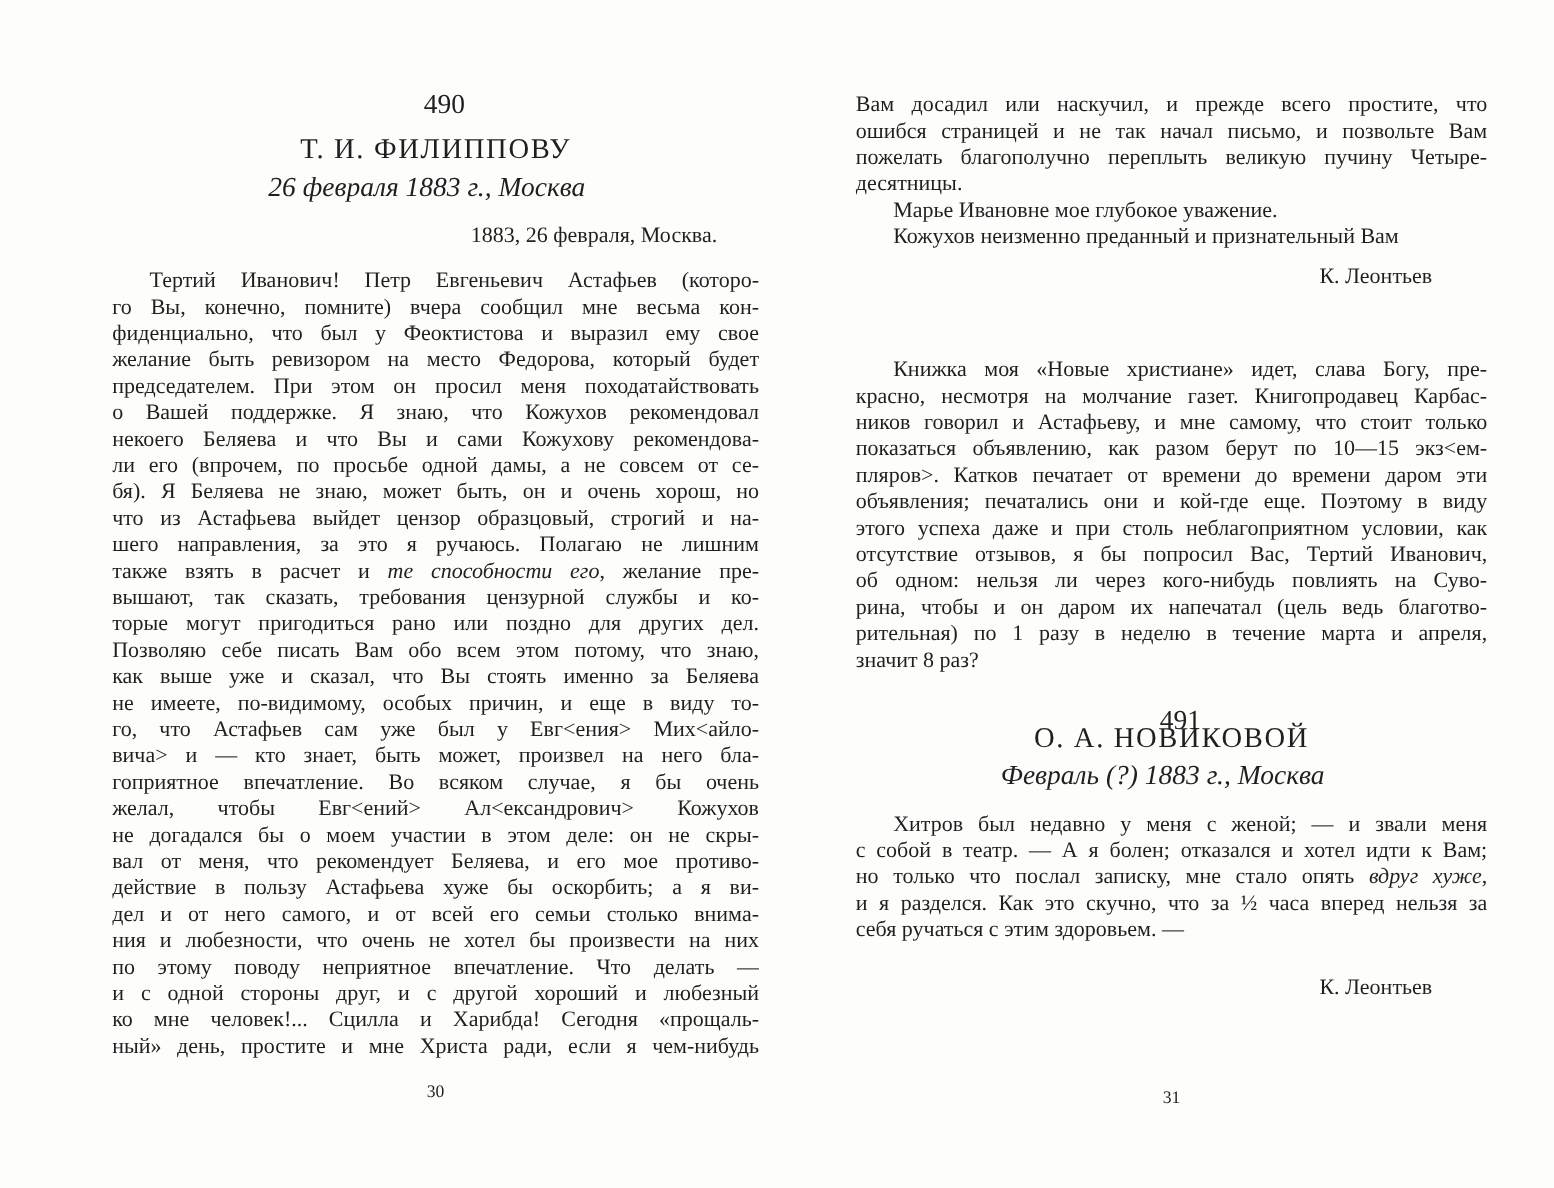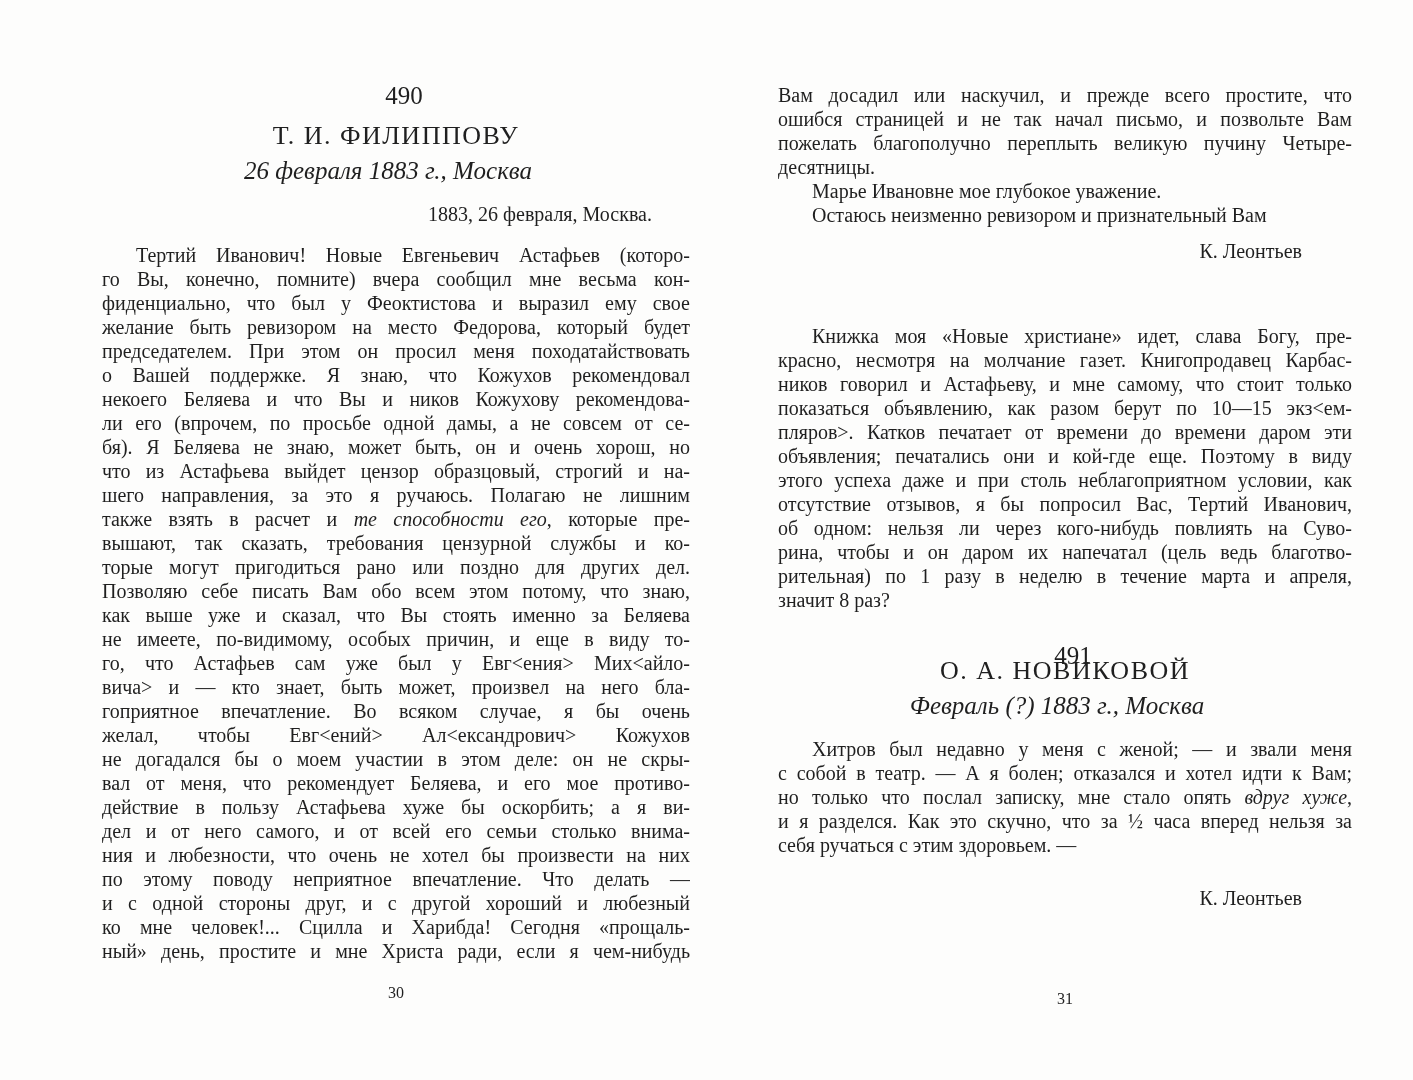--- a/index.html
+++ b/index.html
@@ -67,32 +67,32 @@
 <body>
 
 <div class="spread">
 
   <div class="page left">
     <div class="sec-num">490</div>
     <div class="title">Т. И. ФИЛИППОВУ</div>
     <div class="subtitle">26 февраля 1883 г., Москва</div>
     <div class="dateline">1883, 26 февраля, Москва.</div>
     <div class="body body-left">
-        <div class="line j indent">Тертий Иванович! Новые Евгеньевич Астафьев (которо-</div>
+        <div class="line j indent">Тертий Иванович! Петр Евгеньевич Астафьев (которо-</div>
         <div class="line j">го Вы, конечно, помните) вчера сообщил мне весьма кон-</div>
         <div class="line j">фиденциально, что был у Феоктистова и выразил ему свое</div>
         <div class="line j">желание быть ревизором на место Федорова, который будет</div>
         <div class="line j">председателем. При этом он просил меня походатайствовать</div>
         <div class="line j">о Вашей поддержке. Я знаю, что Кожухов рекомендовал</div>
-        <div class="line j">некоего Беляева и что Вы и ников Кожухову рекомендова-</div>
+        <div class="line j">некоего Беляева и что Вы и сами Кожухову рекомендова-</div>
         <div class="line j">ли его (впрочем, по просьбе одной дамы, а не совсем от се-</div>
         <div class="line j">бя). Я Беляева не знаю, может быть, он и очень хорош, но</div>
         <div class="line j">что из Астафьева выйдет цензор образцовый, строгий и на-</div>
         <div class="line j">шего направления, за это я ручаюсь. Полагаю не лишним</div>
-        <div class="line j"><span>также взять в расчет и </span><span class="em">те способности его</span><span>, которые пре-</span></div>
+        <div class="line j"><span>также взять в расчет и </span><span class="em">те способности его</span><span>, желание пре-</span></div>
         <div class="line j">вышают, так сказать, требования цензурной службы и ко-</div>
         <div class="line j">торые могут пригодиться рано или поздно для других дел.</div>
         <div class="line j">Позволяю себе писать Вам обо всем этом потому, что знаю,</div>
         <div class="line j">как выше уже и сказал, что Вы стоять именно за Беляева</div>
         <div class="line j">не имеете, по-видимому, особых причин, и еще в виду то-</div>
         <div class="line j">го, что Астафьев сам уже был у Евг&lt;ения&gt; Мих&lt;айло-</div>
         <div class="line j">вича&gt; и — кто знает, быть может, произвел на него бла-</div>
         <div class="line j">гоприятное впечатление. Во всяком случае, я бы очень</div>
         <div class="line j">желал, чтобы Евг&lt;ений&gt; Ал&lt;ександрович&gt; Кожухов</div>
         <div class="line j">не догадался бы о моем участии в этом деле: он не скры-</div>
@@ -108,21 +108,21 @@
     <div class="page-num">30</div>
   </div>
 
   <div class="page right">
     <div class="body para1">
         <div class="line j">Вам досадил или наскучил, и прежде всего простите, что</div>
         <div class="line j">ошибся страницей и не так начал письмо, и позвольте Вам</div>
         <div class="line j">пожелать благополучно переплыть великую пучину Четыре-</div>
         <div class="line nj">десятницы.</div>
         <div class="line nj indent">Марье Ивановне мое глубокое уважение.</div>
-        <div class="line nj indent">Остаюсь неизменно ревизором и признательный Вам</div>
+        <div class="line nj indent">Кожухов неизменно преданный и признательный Вам</div>
       </div>
     <div class="signature sig1">К. Леонтьев</div>
     <div class="body para2">
         <div class="line j indent">Книжка моя «Новые христиане» идет, слава Богу, пре-</div>
         <div class="line j">красно, несмотря на молчание газет. Книгопродавец Карбас-</div>
         <div class="line j">ников говорил и Астафьеву, и мне самому, что стоит только</div>
         <div class="line j">показаться объявлению, как разом берут по 10—15 экз&lt;ем-</div>
         <div class="line j">пляров&gt;. Катков печатает от времени до времени даром эти</div>
         <div class="line j">объявления; печатались они и кой-где еще. Поэтому в виду</div>
         <div class="line j">этого успеха даже и при столь неблагоприятном условии, как</div>

